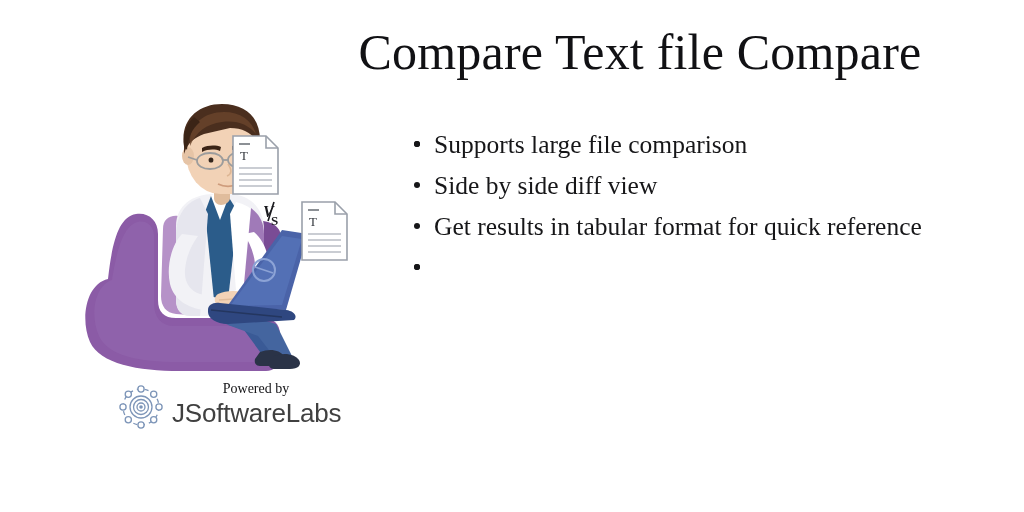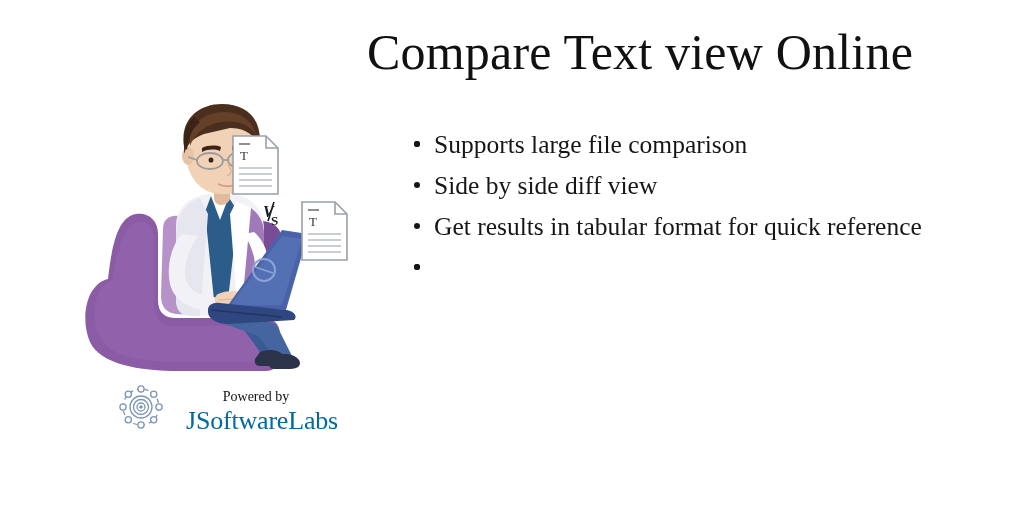--- a/index.html
+++ b/index.html
@@ -83,45 +83,44 @@
   #brand-logo-icon {
     position: absolute;
     left: 4px;
     top: 4px;
     width: 54px;
     height: 54px;
   }
   #brand-text {
     position: absolute;
     left: 62px;
-    top: 12px;
+    top: 4px;
     width: 168px;
     text-align: center;
   }
   #powered-by-label {
     font-family: "Liberation Serif", "DejaVu Serif", serif;
     font-size: 14px;
     line-height: 18px;
     color: #131316;
   }
   #brand-name {
-    font-family: Liberation Serif, serif;
+    font-family: Liberation Sans, sans-serif;
     font-size: 26px;
     line-height: 30px;
-    color: #0369a1;
+    color: #404040;
     letter-spacing: -0.2px;
-    margin-left: 12px;
   }
 </style>
 </head>
 <body>
 
 <div id="stage">
 
-  <div id="page-title">Compare Text view Online</div>
+  <div id="page-title">Compare Text file Compare</div>
 
   <div id="illustration">
     <svg width="300" height="290" viewBox="0 0 300 290" xmlns="http://www.w3.org/2000/svg">
 
       <g>
         <path d="M40 195 C18 200 12 235 22 258 C32 280 70 287 112 287 L198 287 C206 287 212 281 212 273 L212 250 C212 240 205 234 196 234 L108 234 C96 234 90 228 90 216 L90 150 C90 136 80 128 68 130 C50 133 44 160 40 195 Z" fill="#8B5BA6"></path>
         <path d="M44 196 C26 202 22 232 31 252 C40 272 72 278 110 278 L196 278 C202 278 206 274 206 268 L206 252 C206 246 202 242 196 242 L106 242 C94 242 86 234 86 220 L86 152 C86 142 78 136 70 138 C56 141 49 164 44 196 Z" fill="#9468AE" opacity="0.55"></path>
         <path d="M148 140 C150 134 160 130 172 132 L200 138 C210 141 214 148 213 156 L206 222 C205 232 198 237 188 236 L152 232 C142 231 137 224 138 214 Z" fill="#7A4C95"></path>
         <path d="M95 145 C95 136 101 131 110 132 L140 137 L137 232 L108 230 C98 229 93 222 93 212 Z" fill="#9D6EB5" opacity="0.75"></path>
       </g>

